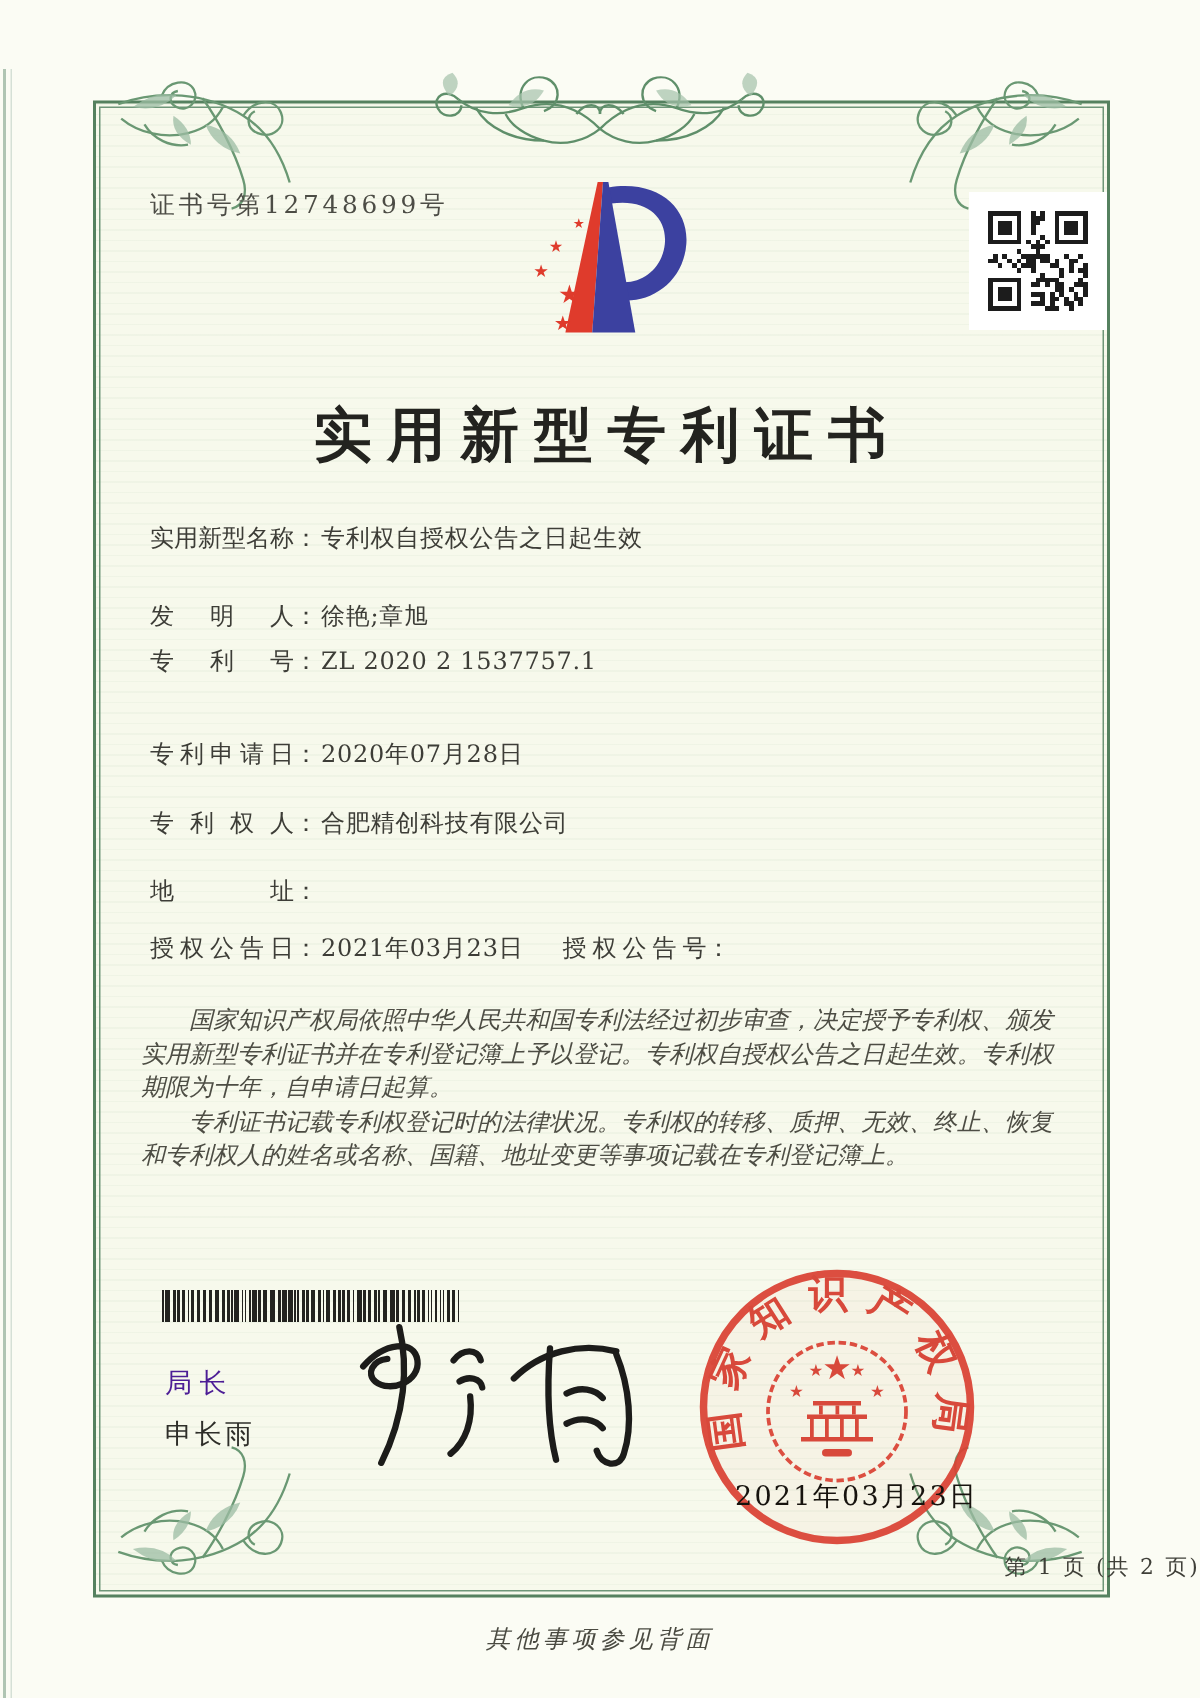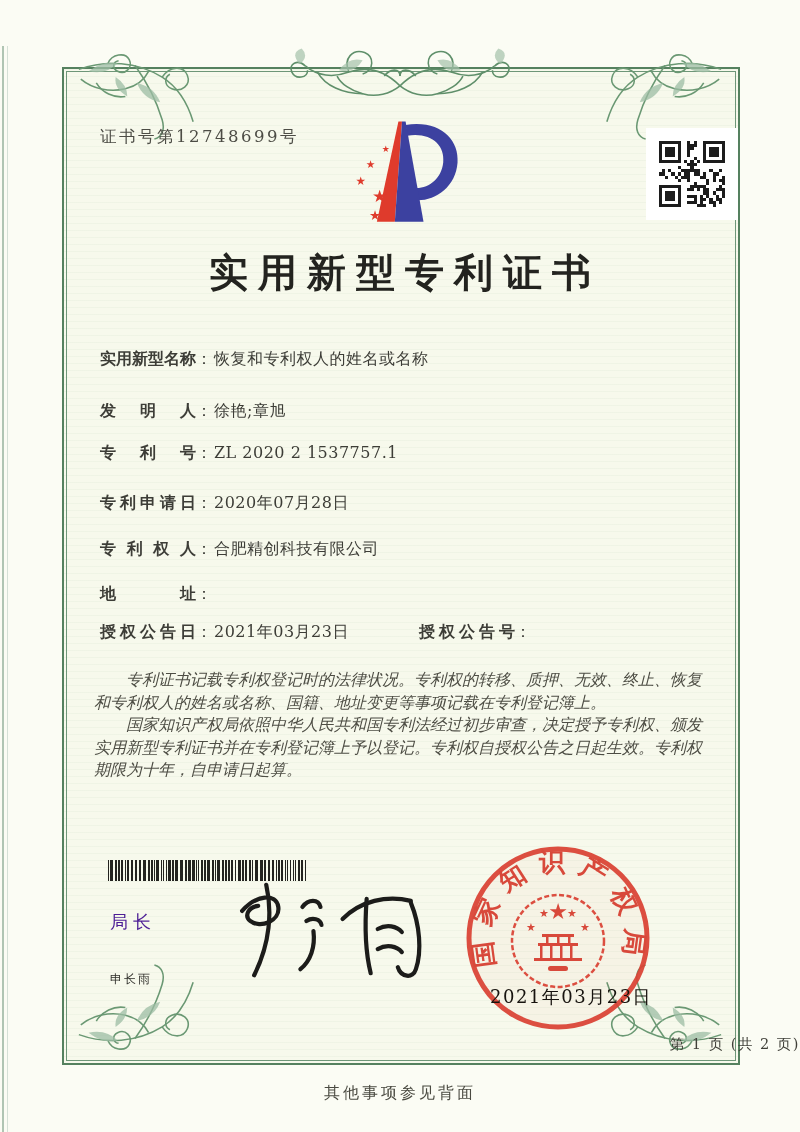--- a/index.html
+++ b/index.html
@@ -13,46 +13,46 @@
   .frame-inner{position:absolute;inset:2px;border:1px solid #6e9678;}
   .orn{position:absolute;pointer-events:none;}
   .orn-tc{left:282px;top:42px;width:236px;height:72px;}
   .orn-tl{left:70px;top:50px;width:132px;height:92px;}
   .orn-tr{left:598px;top:50px;width:132px;height:92px;transform:scaleX(-1);}
   .orn-bl{left:70px;top:962px;width:132px;height:92px;transform:scaleY(-1);}
   .orn-br{left:598px;top:962px;width:132px;height:92px;transform:scale(-1,-1);}
   .cert-no{position:absolute;left:100px;top:126px;font-size:16.5px;letter-spacing:2.5px;color:#4c4c45;}
   .logo{position:absolute;left:336px;top:116px;width:132px;height:112px;}
   .qr{position:absolute;left:646px;top:128px;width:92px;height:92px;background:#fff;}
-  .title{position:absolute;left:0;right:0;top:246px;margin:0;text-align:center;
+  .title{position:absolute;left:0;right:0;top:246px;margin:17px;text-align:center;
          font-size:39px;font-weight:600;letter-spacing:10px;text-indent:10px;color:#23231f;}
   #fields{position:absolute;left:100px;top:341px;width:606px;font-size:16px;color:#3d3d37;line-height:26px;}
   .frow{position:absolute;left:0;display:flex;align-items:flex-start;white-space:nowrap;}
-  .frow:nth-of-type(1){top:5px}.frow:nth-of-type(2){top:57px}.frow:nth-of-type(3){top:99px}
+  .frow:nth-of-type(1){top:5px}.frow:nth-of-type(2){top:57px}.frow:nth-of-type(3){top:87px}
   .frow:nth-of-type(4){top:149px}.frow:nth-of-type(5){top:195px}.frow:nth-of-type(6){top:240px}
   .frow:nth-of-type(7){top:278px}
-  .flabel{display:inline-block;width:96px;text-align:justify;text-align-last:justify;flex:none;font-weight:bold;}
+  .flabel{display:inline-block;width:96px;text-align:justify;text-align-last:justify;flex:none;}
   .colon{display:inline-block;width:18px;flex:none;}
   .fvalue{letter-spacing:.5px;}
   .frow.addr .fvalue{white-space:normal;width:404px;}
-  .frow.grant .pair2{margin-left:70px;display:flex;}
+  .frow.grant .pair2{margin-left:26px;display:flex;}
   .paras{position:absolute;left:94px;top:669px;width:615px;font-size:16px;line-height:22.6px;
          color:#4d4d44;font-style:italic;}
   .paras p{margin:0;text-indent:32px;}
   .barcode{position:absolute;left:108px;top:860px;width:202px;height:21px;}
   .barcode svg{width:100%;height:100%;display:block;}
   .dir-title{position:absolute;left:110px;top:910px;font-size:18px;letter-spacing:5px;color:#4c1d95;}
-  .dir-name{position:absolute;left:110px;top:944px;font-size:12px;letter-spacing:2px;color:#2e2e29;margin-top:27px;}
+  .dir-name{position:absolute;left:110px;top:944px;font-size:18px;letter-spacing:2px;color:#2e2e29;}
   .sig{position:absolute;left:214px;top:872px;width:226px;height:114px;}
   .seal{position:absolute;left:462px;top:842px;width:192px;height:192px;opacity:.93;}
   .seal-date{position:absolute;left:490px;top:985px;font-size:18px;letter-spacing:1.5px;color:#17130e;z-index:5;}
   .page-num{position:absolute;left:0;right:0;top:1035px;text-align:right;font-size:14.5px;
             letter-spacing:1.5px;color:#3f3f38;}
   .back-note{position:absolute;left:0;right:0;top:1083px;text-align:center;font-size:16px;
-             letter-spacing:3px;color:#4a4a41;}
+             letter-spacing:3px;color:#4a4a41;font-style:italic;}
   svg{overflow:visible;}
 </style>
 </head>
 <body>
 
 <div class="page">
 
   <svg width="0" height="0" style="position:absolute">
     <defs>
       <g id="corner-orn">
@@ -331,21 +331,21 @@
         </g>
       </svg>
   </div>
 
   <h1 class="title">实用新型专利证书</h1>
 
   <div id="fields">
     <div class="frow">
       <span class="flabel">实用新型名称</span>
         <span class="colon">：</span>
-        <span class="fvalue">恢复和专利权人的姓名或名称</span>
+        <span class="fvalue">专利权自授权公告之日起生效</span>
     </div>
     <div class="frow">
       <span class="flabel">发明人</span>
         <span class="colon">：</span>
         <span class="fvalue">徐艳;章旭</span>
     </div>
     <div class="frow">
       <span class="flabel">专利号</span>
         <span class="colon">：</span>
         <span class="fvalue">ZL 2020 2 1537757.1</span>
@@ -369,22 +369,22 @@
         <span class="colon">：</span>
         <span class="fvalue">2021年03月23日</span>
       <span class="pair2">
         <span class="flabel">授权公告号</span>
           <span class="colon">：</span>
       </span>
     </div>
   </div>
 
   <div class="paras">
+    <p>国家知识产权局依照中华人民共和国专利法经过初步审查，决定授予专利权、颁发实用新型专利证书并在专利登记簿上予以登记。专利权自授权公告之日起生效。专利权期限为十年，自申请日起算。</p>
     <p>专利证书记载专利权登记时的法律状况。专利权的转移、质押、无效、终止、恢复和专利权人的姓名或名称、国籍、地址变更等事项记载在专利登记簿上。</p>
-    <p>国家知识产权局依照中华人民共和国专利法经过初步审查，决定授予专利权、颁发实用新型专利证书并在专利登记簿上予以登记。专利权自授权公告之日起生效。专利权期限为十年，自申请日起算。</p>
   </div>
 
   <div class="barcode">
     <svg id="bc-svg" viewBox="0 0 202 21" preserveAspectRatio="none" shape-rendering="crispEdges">
         <g fill="#23231f">
           <rect x="0" y="0" width="1" height="21"></rect>
           <rect x="2" y="0" width="3" height="21"></rect>
           <rect x="7" y="0" width="2" height="21"></rect>
           <rect x="10" y="0" width="2" height="21"></rect>
           <rect x="13" y="0" width="2" height="21"></rect>

